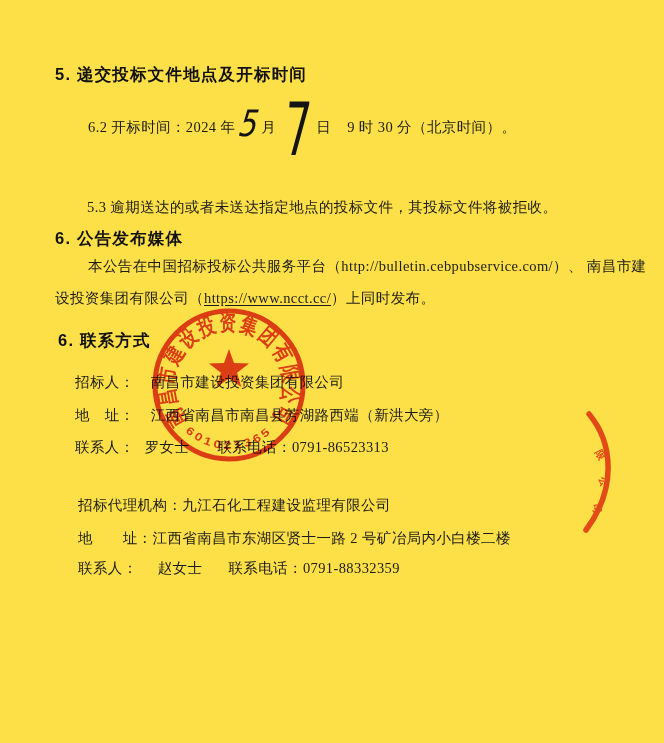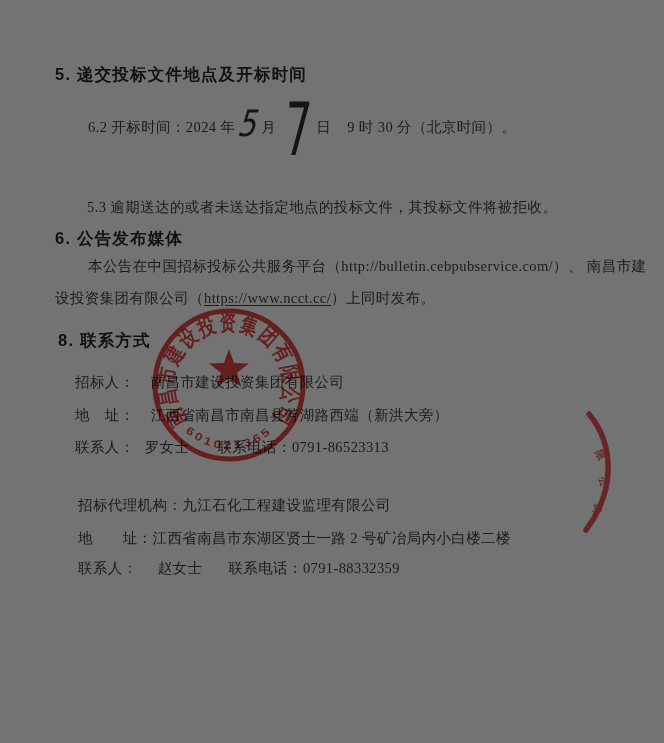--- a/index.html
+++ b/index.html
@@ -1,19 +1,19 @@
 <!DOCTYPE html>
 <html><head>
 <meta charset="utf-8">
 <style>
   html,body{margin:0;padding:0;background:#e8e8e8;}
   .page{
     position:relative;
     width:664px;height:743px;
-    background:#737373;
+    background:#fde047;
     overflow:hidden;
     font-family:"Liberation Serif","DejaVu Serif",serif;
     color:#1b1b1b;
     margin:0 auto;
   }
   .line{
     position:absolute;
     white-space:nowrap;
     font-size:14.5px;
     letter-spacing:0.4px;
@@ -91,21 +91,21 @@
 
   <div class="line" style="left:87px;top:197px;">5.3 逾期送达的或者未送达指定地点的投标文件，其投标文件将被拒收。</div>
 
   <div class="line h" style="left:55px;top:228px;">6. 公告发布媒体</div>
 
   <div class="line" style="left:88px;top:256px;">本公告在中国招标投标公共服务平台（http://bulletin.cebpubservice.com/）、  南昌市建</div>
   <div class="line" style="left:55px;top:288px;">
     <span>设投资集团有限公司（</span><span class="url-underline">https://www.ncct.cc/</span><span>）上同时发布。</span>
   </div>
 
-  <div class="line h" style="left:58px;top:330px;">8. 联系方式</div>
+  <div class="line h" style="left:58px;top:330px;">6. 联系方式</div>
 
   <div class="line" style="left:75px;top:372px;">
     <span class="lbl">招标人：</span>
     <span class="val" style="margin-left:12px;">南昌市建设投资集团有限公司</span>
   </div>
 
   <div class="line" style="left:75px;top:405px;">
     <span class="lbl">地　址：</span>
     <span class="val" style="margin-left:12px;">江西省南昌市南昌县芳湖路西端（新洪大旁）</span>
   </div>

